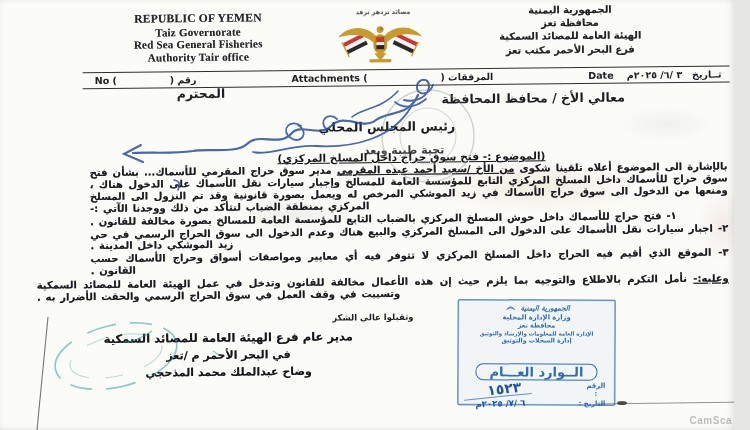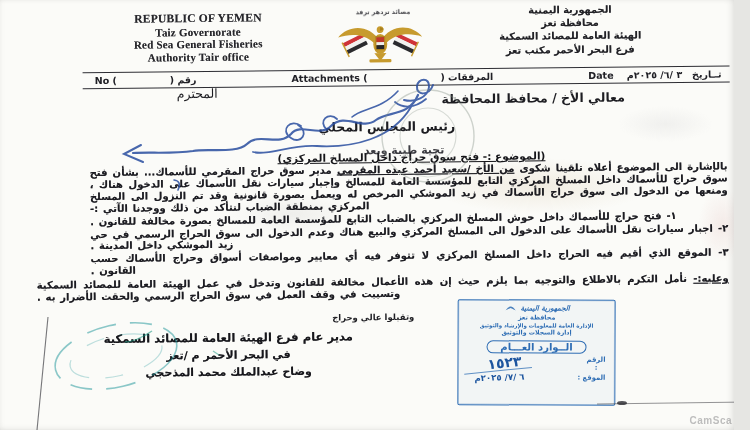--- a/index.html
+++ b/index.html
@@ -25,21 +25,21 @@
   
   .rule{position:absolute;left:84px;right:3px;border-top:1.4px solid #2d2d33;}
   .rule-a{top:69px;} .rule-b{top:85px;}
   .refrow{position:absolute;left:86px;right:5px;top:70px;height:15px;direction:rtl;
           display:flex;justify-content:space-between;align-items:center;
           font-size:9.5px;font-weight:bold;color:#202026;padding:0 6px 0 10px;}
   .refcell{white-space:pre;}
 
   
   .to1{position:absolute;right:108px;top:92px;font-size:12.5px;font-weight:bold;direction:rtl;}
-  .honor{position:absolute;left:178px;top:84px;font-size:12.5px;font-weight:normal;}
+  .honor{position:absolute;left:178px;top:84px;font-size:12.5px;font-weight:bold;}
   .to2{position:absolute;right:278px;top:119px;font-size:12.5px;font-weight:bold;direction:rtl;}
   .salut{position:absolute;right:289px;top:144px;font-size:11px;font-weight:bold;color:#3c3c42;}
 
   .subject{position:absolute;left:105px;right:15px;top:151px;text-align:center;direction:rtl;
            font-size:10.6px;font-weight:bold;text-decoration:underline;color:#16161a;}
 
   
   .bodytxt{position:absolute;left:58px;right:6px;top:164px;direction:rtl;color:#1c1c22;
            font-weight:bold;font-size:10px;line-height:11.9px;letter-spacing:.25px;word-spacing:1.4px;
            text-align:justify;text-align-last:left;text-shadow:0 0 .45px rgba(35,35,40,.55);}
@@ -59,22 +59,22 @@
   .rstamp{position:absolute;left:456px;top:301px;width:156px;height:104px;
           border:1.7px solid #2e6db4;border-radius:2px;transform:rotate(.8deg);
           background:rgba(80,140,200,.05);color:#2e6db4;text-align:center;
           box-shadow:inset 0 0 0 .6px rgba(46,109,180,.35);}
   .rs-row1{display:flex;justify-content:center;align-items:center;gap:3px;margin-top:2px;
            font-size:7px;font-weight:bold;font-style:italic;}
   .rs-l2{font-size:6.8px;font-weight:bold;}
   .rs-l3{font-size:6.4px;font-weight:bold;}
   .rs-l4{font-size:5.5px;font-weight:bold;margin-top:1px;}
   .rs-l5{font-size:6.2px;font-weight:bold;}
-  .rs-box{display:inline-block;margin-top:4px;border:1.4px solid #2e6db4;border-radius:8px;
-          padding:0 13px;font-size:10px;font-weight:bold;direction:rtl;}
+  .rs-box{display:inline-block;margin-top:20px;border:1.4px solid #2e6db4;border-radius:8px;
+          padding:0 13px;font-size:13px;font-weight:bold;direction:rtl;}
   .rs-num{display:flex;direction:rtl;align-items:flex-end;gap:7px;padding:0 9px;margin-top:1px;}
   .rs-num .lbl,.rs-date .lbl{font-size:6.8px;font-weight:bold;margin-left:48px;}
   .rs-numval{font-size:14px;font-weight:bold;color:#1d559f;transform:rotate(-6deg);
              border-bottom:1px solid rgba(46,109,180,.75);padding:0 10px 0 24px;line-height:13px;}
   .rs-date{display:flex;direction:rtl;align-items:center;gap:5px;padding:0 9px;margin-top:1px;}
   .rs-dateval{font-size:8.6px;font-weight:bold;color:#1d559f;transform:rotate(-2deg);}
 
   .overlay{position:absolute;left:0;top:0;pointer-events:none;}
   .smudge{position:absolute;border-radius:50%;pointer-events:none;mix-blend-mode:multiply;}
   .sm1{left:430px;top:158px;width:220px;height:56px;background:radial-gradient(closest-side,rgba(206,186,150,.22),rgba(206,186,150,0));}
@@ -150,46 +150,47 @@
     <div class="subject">(الموضوع :- فتح سوق حراج داخل المسلخ المركزي)</div>
 
     <div class="bodytxt">
       <p class="pad"><span>بالإشارة الى الموضوع أعلاه  تلقينا شكوى </span><span class="u">من الأخ /سعيد أحمد عبده المقرمي</span><span>  مدير سوق حراج المقرمي للأسماك... بشأن فتح سوق حراج للأسماك داخل المسلخ المركزي التابع للمؤسسة العامة للمسالخ وإجبار سيارات نقل الأسماك على الدخول هناك ، ومنعها من الدخول الى سوق حراج الأسماك في زيد الموشكي المرخص له ويعمل بصورة قانونية وقد تم النزول الى المسلخ المركزي بمنطقة الضباب لنتأكد من ذلك ووجدنا الآتي :-</span></p>
       <p class="pad">١- فتح حراج للأسماك داخل حوش المسلخ المركزي بالضباب التابع للمؤسسة العامة للمسالخ بصورة مخالفة للقانون .</p>
       <p class="pad">٢- اجبار سيارات نقل الأسماك على الدخول الى المسلخ المركزي والبيع هناك وعدم الدخول الى سوق الحراج الرسمي في حي زيد الموشكي داخل المدينة .</p>
       <p class="pad">٣- الموقع الذي أقيم فيه الحراج داخل المسلخ المركزي لا تتوفر فيه أي معايير ومواصفات أسواق وحراج الأسماك حسب القانون .</p>
       <p class="closingp"><span class="u">وعليه:-</span><span> نأمل التكرم بالاطلاع والتوجيه بما يلزم حيث إن هذه الأعمال مخالفة للقانون وتدخل في عمل الهيئة العامة للمصائد السمكية وتسببت في وقف العمل في سوق الحراج الرسمي والحقت الأضرار به .</span></p>
     </div>
 
-    <div class="thanks">وتقبلوا عالي وحراج</div>
+    <div class="thanks">وتقبلوا عالي الشكر</div>
     <div class="sig">
       <div class="s0">مدير عام  فرع الهيئة العامة للمصائد السمكية</div>
       <div class="s1">في البحر الأحمر م /تعز</div>
       <div class="s2">وضاح عبدالملك محمد المذحجي</div>
     </div>
 
     <div class="rstamp">
       <div class="rs-row1">
         <span>
           <svg width="14" height="9" viewBox="0 0 14 9">
               <path d="M2,8 Q7,0 12,8 L7,5.5 Z" fill="#2e6db4" opacity=".85"></path>
             </svg>
         </span>
         <span>الجمهورية اليمنية</span>
       </div>
+      <div class="rs-l2">وزارة الإدارة المحلية</div>
       <div class="rs-l3">محافظة تعز</div>
       <div class="rs-l4">الإدارة العامة للمعلومات والإرشاد والتوثيق</div>
       <div class="rs-l5">إدارة السجلات والتوثيق</div>
       <div><span class="rs-box">الــوارد العـــام</span></div>
       <div class="rs-num">
         <span class="lbl">الرقم :</span>
         <span class="rs-numval">١٥٢٣</span>
       </div>
       <div class="rs-date">
-        <span class="lbl">الموقع :</span>
+        <span class="lbl">التاريخ :</span>
         <span class="rs-dateval">٦ /٧/ ٢٠٢٥م</span>
       </div>
     </div>
   </div>
 
   <div class="smudge sm1"></div>
   <div class="smudge sm2"></div>
   <div class="smudge sm3"></div>
   <div class="smudge sm4"></div>
 

